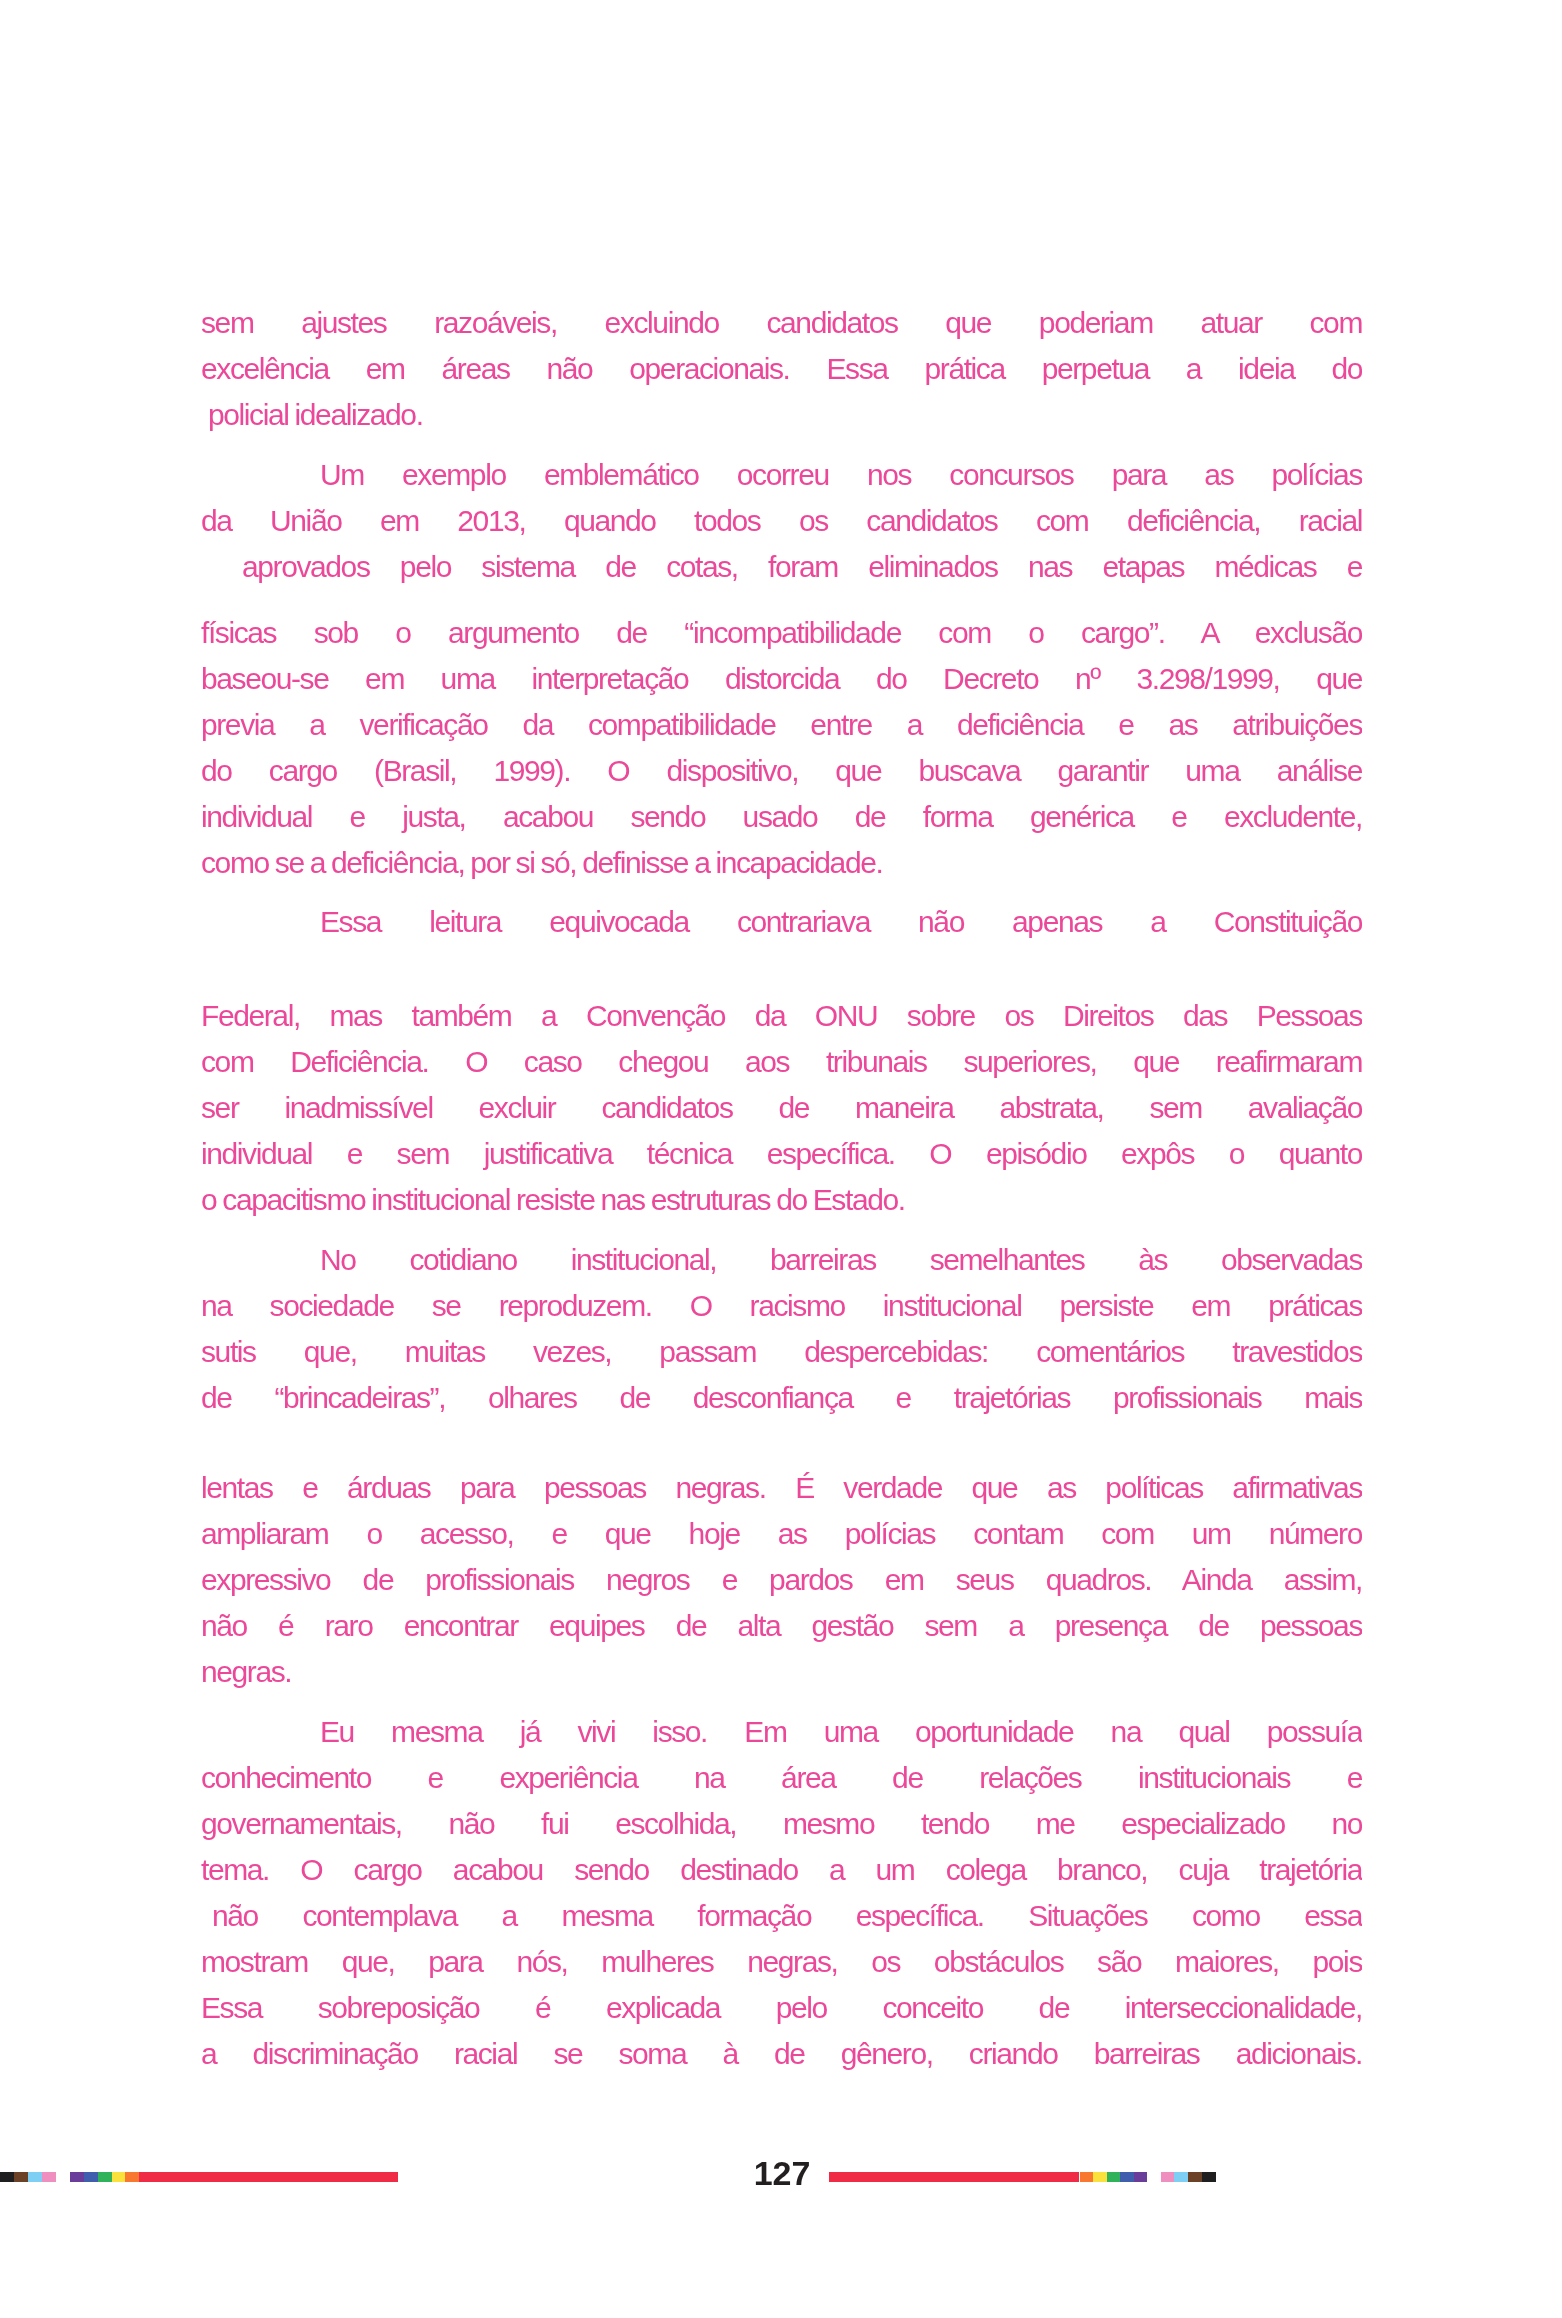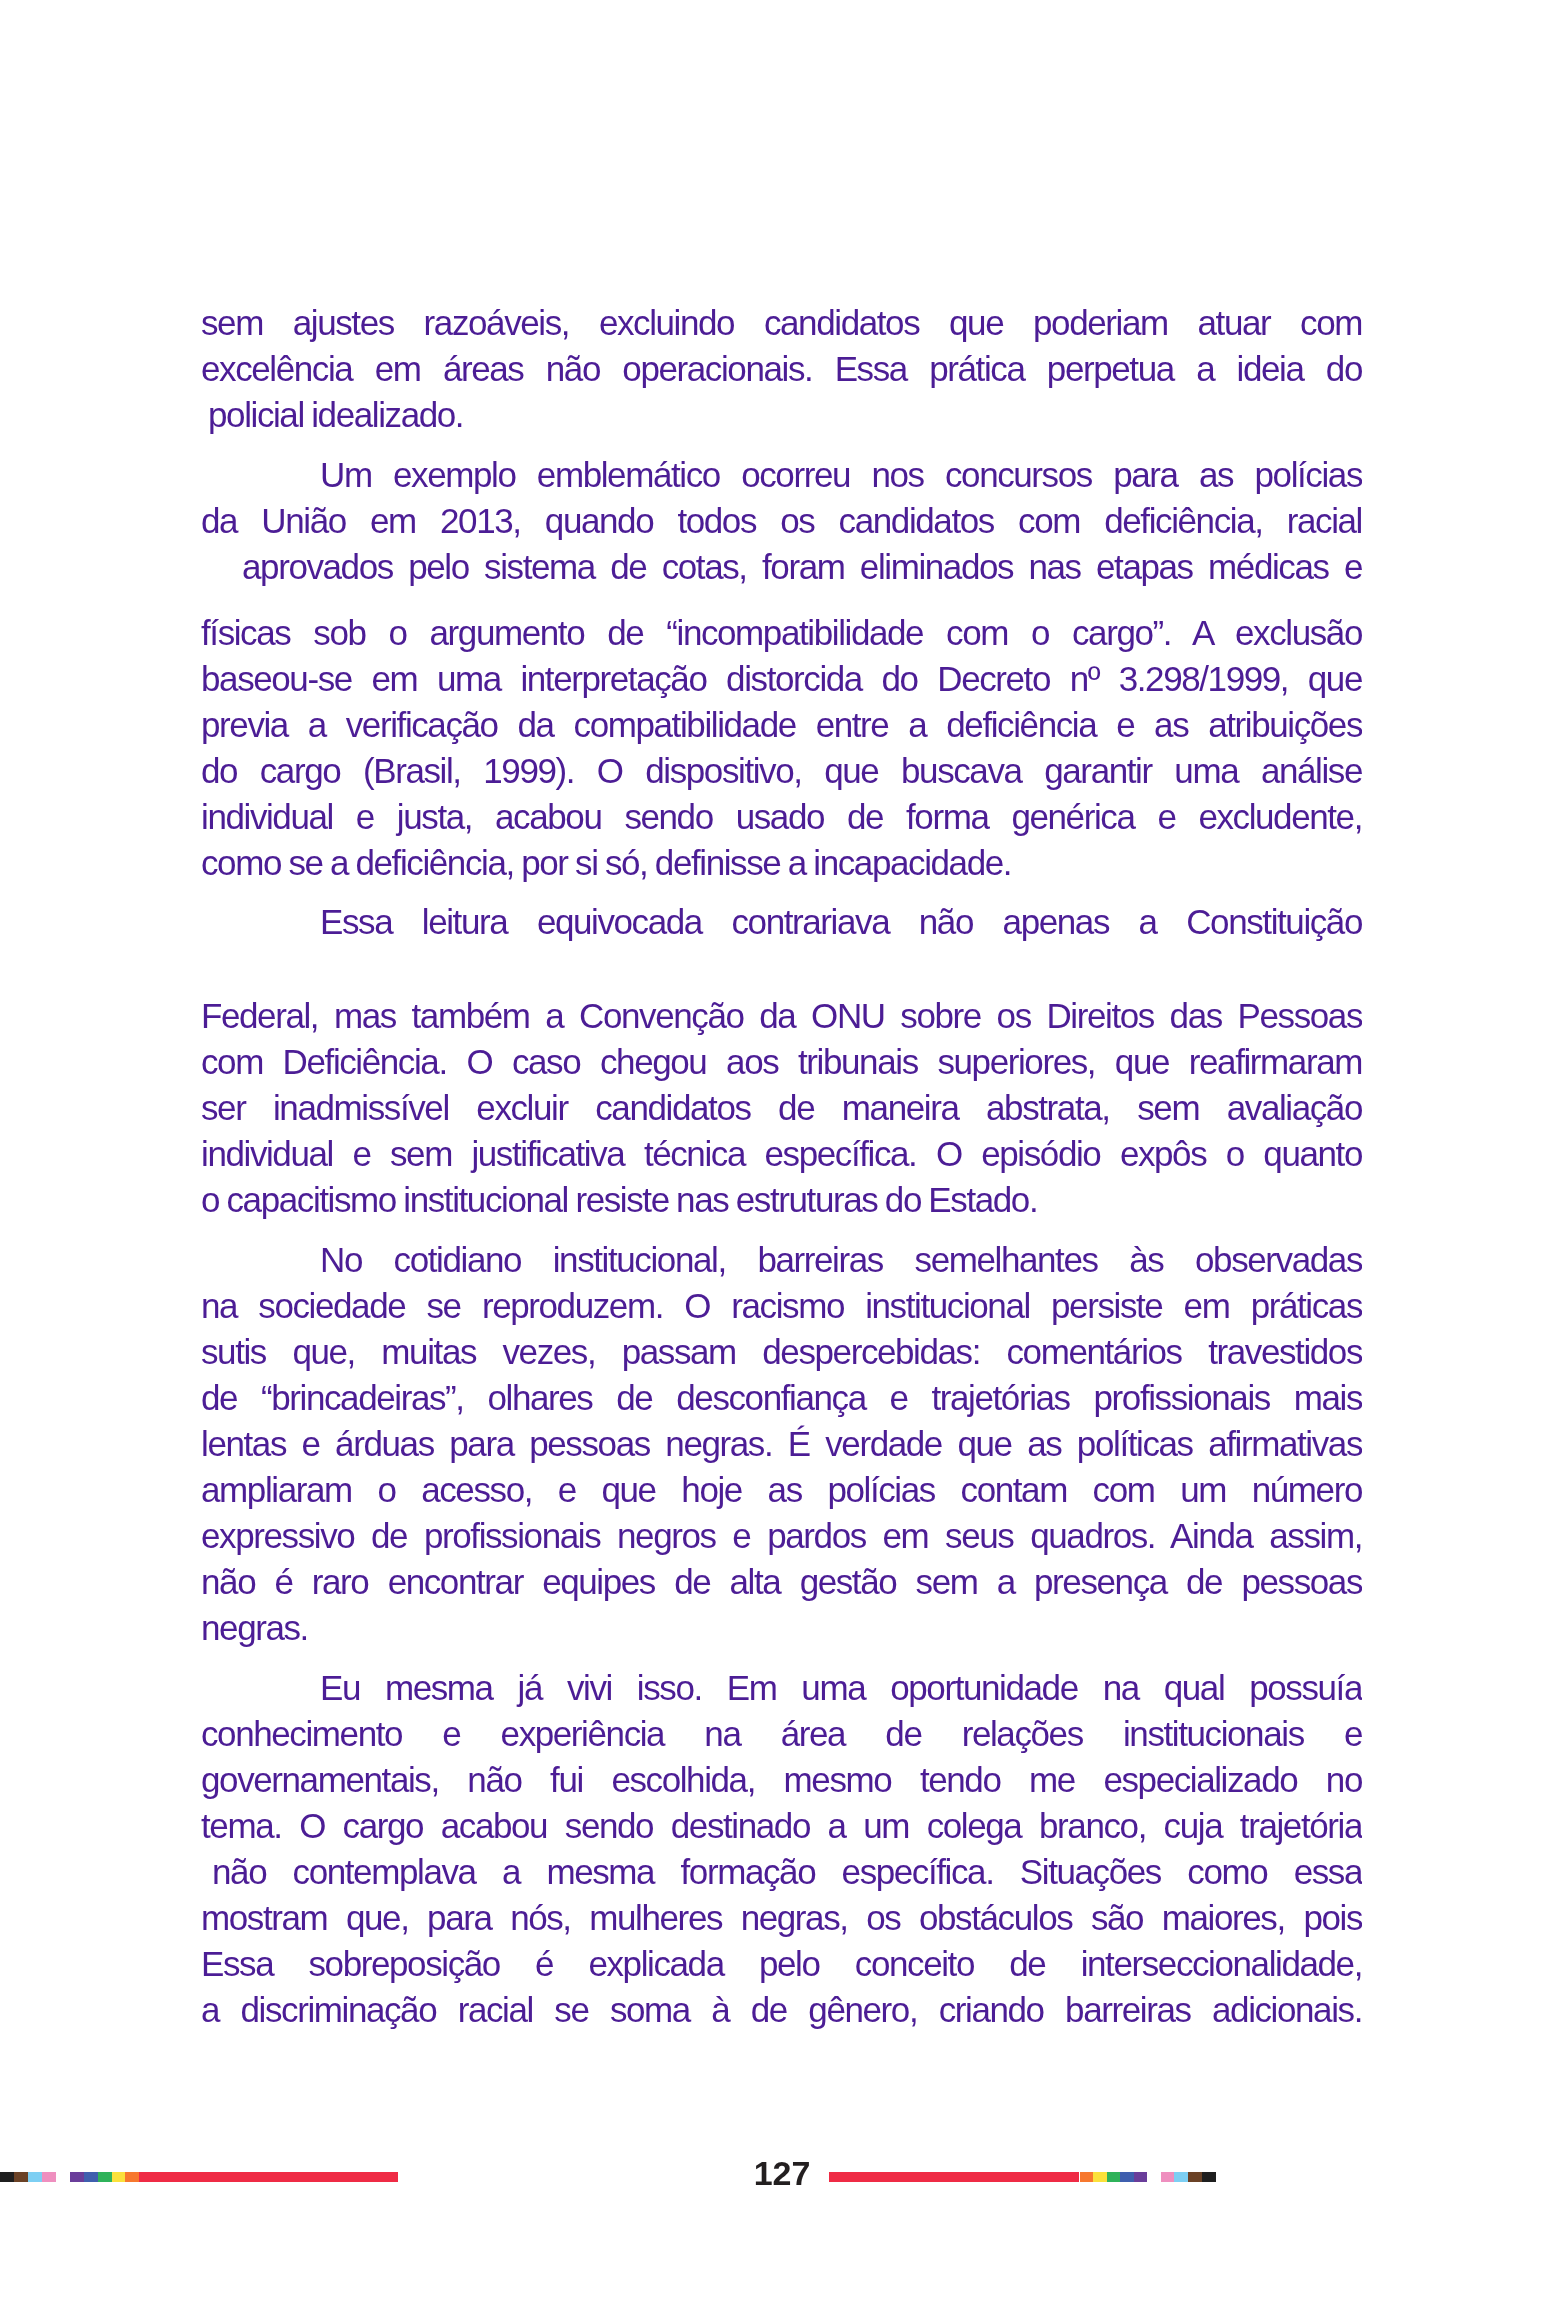--- a/index.html
+++ b/index.html
@@ -1,20 +1,20 @@
 <!DOCTYPE html>
 <html style="font-size:13.7px"><head>
 <meta charset="utf-8">
 <style>
   html, body { margin:0; padding:0; background:#ffffff; }
   body { width:1563px; height:2319px; position:relative; overflow:hidden; }
   .page-body {
     position:absolute; left:201px; top:300px; width:1161px;
     font-family:"Liberation Sans", sans-serif;
-    font-size:35px; color:#4c1d95; letter-spacing:-1.4px; word-spacing:-0.9px;
+    font-size:30px; color:#ec4899; letter-spacing:-1.4px; word-spacing:-0.9px;
   }
   .para { margin:0 0 13.7px 0; }
   .line {
     display:block; height:46px; line-height:46px;
     text-align:justify; text-align-last:justify; white-space:nowrap;
     overflow:hidden;
   }
   .line.indent { padding-left:119px; }
   .line.last { text-align-last:left; }
   
@@ -53,21 +53,21 @@
         <span class="line" style="white-space: normal;">com Deficiência. O caso chegou aos tribunais superiores, que reafirmaram</span>
         <span class="line" style="white-space: normal;">ser inadmissível excluir candidatos de maneira abstrata, sem avaliação</span>
         <span class="line" style="white-space: normal;">individual e sem justificativa técnica específica. O episódio expôs o quanto</span>
         <span class="line last" style="white-space: normal;">o capacitismo institucional resiste nas estruturas do Estado.</span>
       </p>
       <p class="para">
         <span class="line indent" style="white-space: normal;">No cotidiano institucional, barreiras semelhantes às observadas</span>
         <span class="line" style="white-space: normal;">na sociedade se reproduzem. O racismo institucional persiste em práticas</span>
         <span class="line" style="white-space: normal;">sutis que, muitas vezes, passam despercebidas: comentários travestidos</span>
         <span class="line" style="white-space: normal;">de “brincadeiras”, olhares de desconfiança e trajetórias profissionais mais</span>
-        <span class="line" style="white-space: normal;">lentas e árduas para pessoas negras. É verdade que as políticas afirmativas</span>
+        <span class="line" style="white-space: normal; margin-top: 44px;">lentas e árduas para pessoas negras. É verdade que as políticas afirmativas</span>
         <span class="line" style="white-space: normal;">ampliaram o acesso, e que hoje as polícias contam com um número</span>
         <span class="line" style="white-space: normal;">expressivo de profissionais negros e pardos em seus quadros. Ainda assim,</span>
         <span class="line" style="white-space: normal;">não é raro encontrar equipes de alta gestão sem a presença de pessoas</span>
         <span class="line last" style="white-space: normal;">negras.</span>
       </p>
       <p class="para">
         <span class="line indent" style="white-space: normal;">Eu mesma já vivi isso. Em uma oportunidade na qual possuía</span>
         <span class="line" style="white-space: normal;">conhecimento e experiência na área de relações institucionais e</span>
         <span class="line" style="white-space: normal;">governamentais, não fui escolhida, mesmo tendo me especializado no</span>
         <span class="line" style="white-space: normal;">tema. O cargo acabou sendo destinado a um colega branco, cuja trajetória</span>

